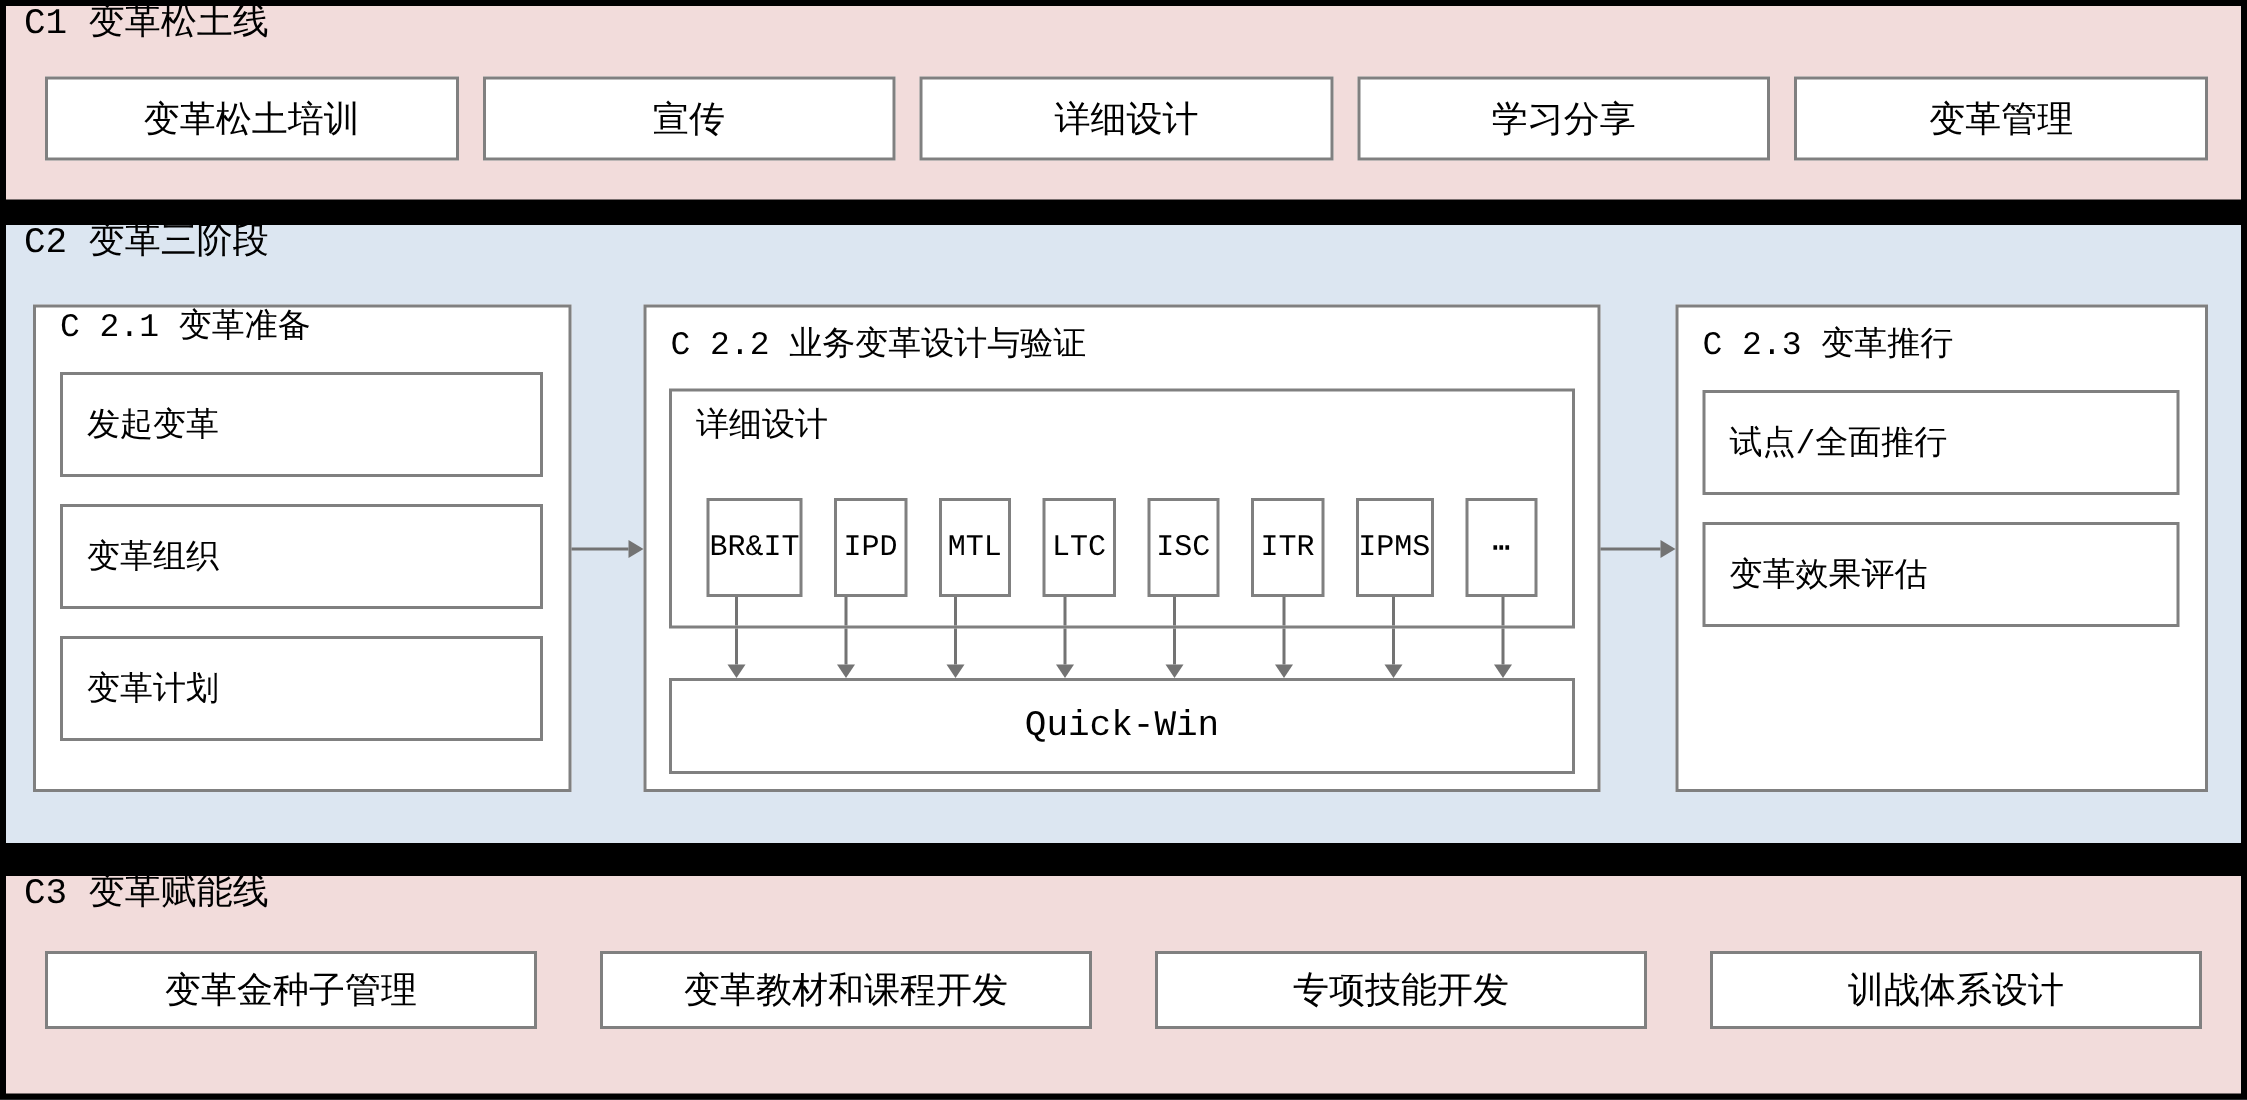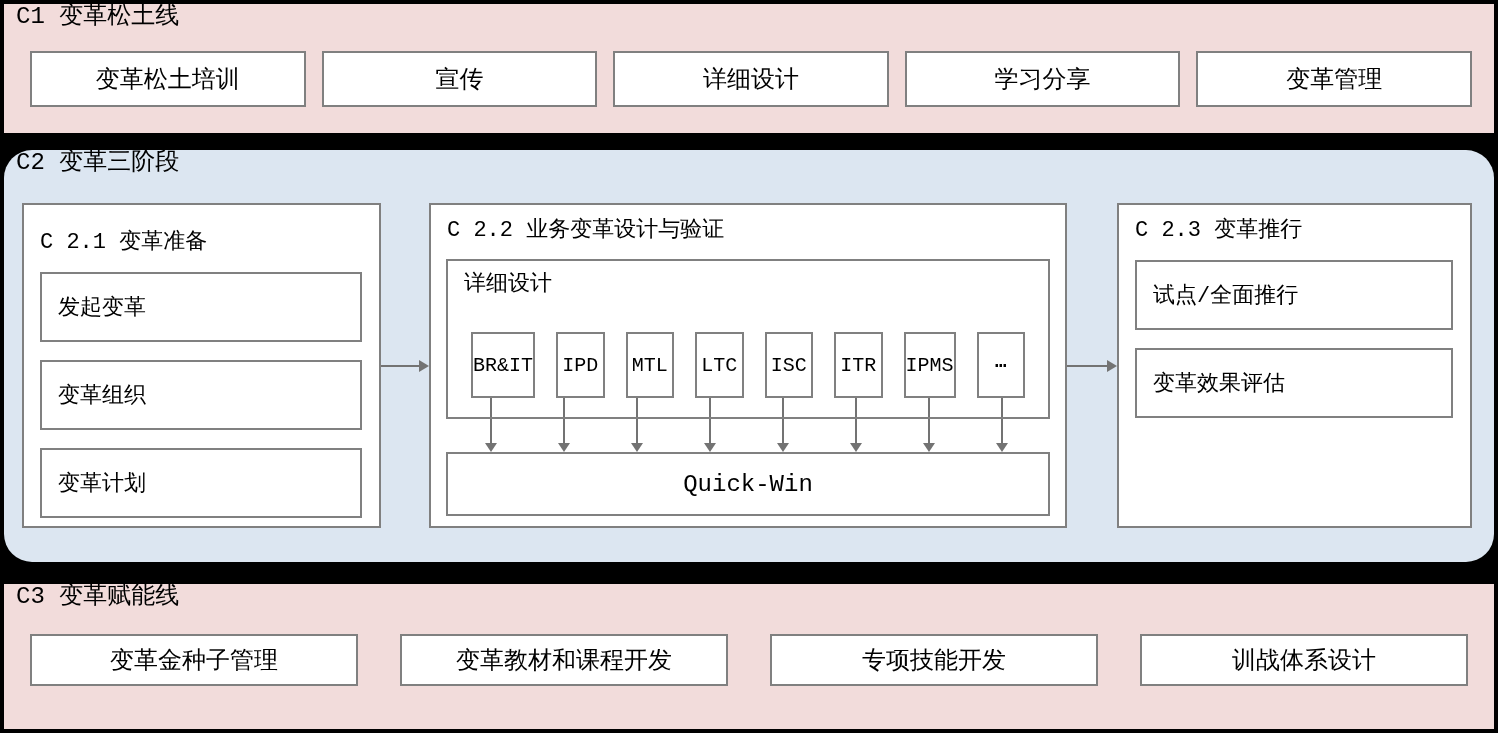--- a/index.html
+++ b/index.html
@@ -3,36 +3,36 @@
 <meta charset="utf-8">
 <style>
   html,body{margin:0;padding:0;background:#000;}
   .canvas{
     position:relative;width:1498px;height:733px;background:#000;
     box-sizing:border-box;padding:4px;display:flex;flex-direction:column;
     font-family:"Liberation Mono","DejaVu Sans Mono",monospace;color:#000;
   }
   .band{box-sizing:border-box;}
   .band.pink{background:#f2dcdb;}
-  .band.blue{background:#dce6f1;border-radius:28px;}
+  .band.blue{background:#dce6f1;}
   .band-c1{height:129px;margin-bottom:17px;}
   .band-c2{height:412px;margin-bottom:22px;}
   .band-c3{flex:1;}
   .band-title{padding:0 0 0 12px;font-size:24px;line-height:26px;white-space:nowrap;}
   
   .pill-row{display:flex;margin:21px 22px 0 26px;gap:16px;height:56px;}
   .pill{flex:1;background:#fff;border:2px solid #808080;box-sizing:border-box;
         display:flex;align-items:center;justify-content:center;
         font-size:24px;font-weight:normal;white-space:nowrap;}
   .c3-row{margin:24px 26px 0 26px;gap:42px;height:52px;}
   
   .columns{display:flex;margin:27px 22px 0 18px;height:325px;}
   .stage{background:#fff;border:2px solid #808080;box-sizing:border-box;}
   .stage-title{font-size:22px;line-height:28px;white-space:nowrap;}
-  .stage.s1{width:359px;padding:24px 17px 0 16px;}
+  .stage.s1{width:359px;padding:0 17px 0 16px;}
   .stage.s3{width:355px;padding:12px 17px 0 16px;}
   .stage.s1 .stage-title,.stage.s3 .stage-title{margin-bottom:15px;}
   .item-box{height:70px;margin-bottom:18px;border:2px solid #808080;background:#fff;
             box-sizing:border-box;display:flex;align-items:center;padding-left:16px;
             font-size:22px;white-space:nowrap;}
   
   .harrow-wrap{position:relative;}
   .harrow-wrap.a1{width:48px;}
   .harrow-wrap.a2{width:50px;}
   .harrow{position:absolute;top:156px;left:0;right:0;height:13px;display:flex;align-items:center;}

